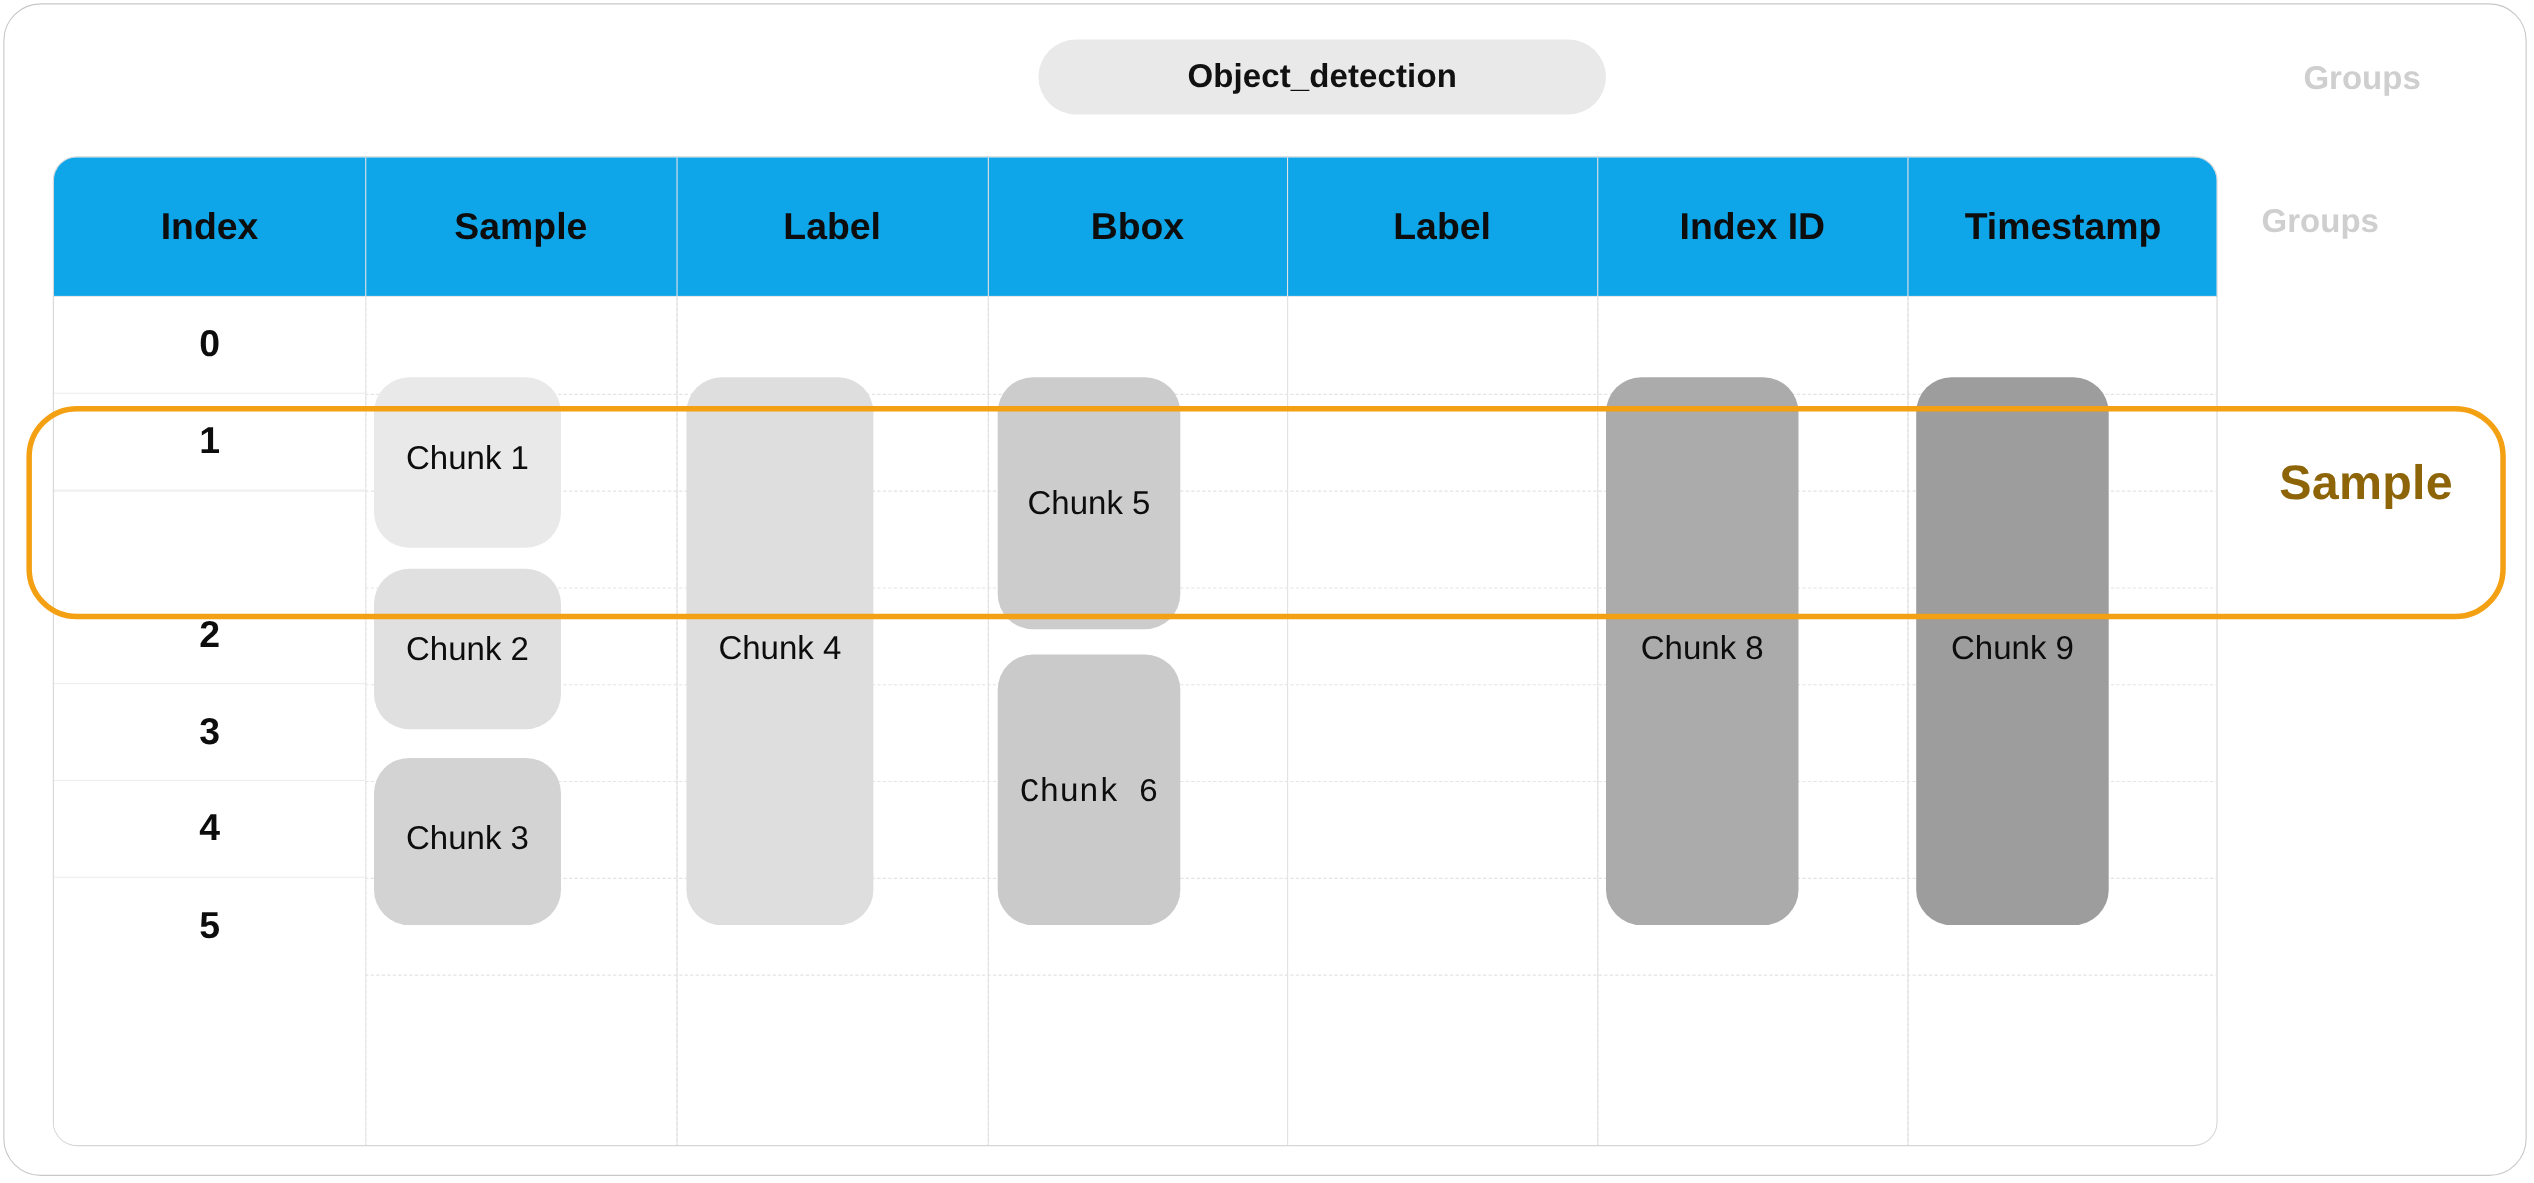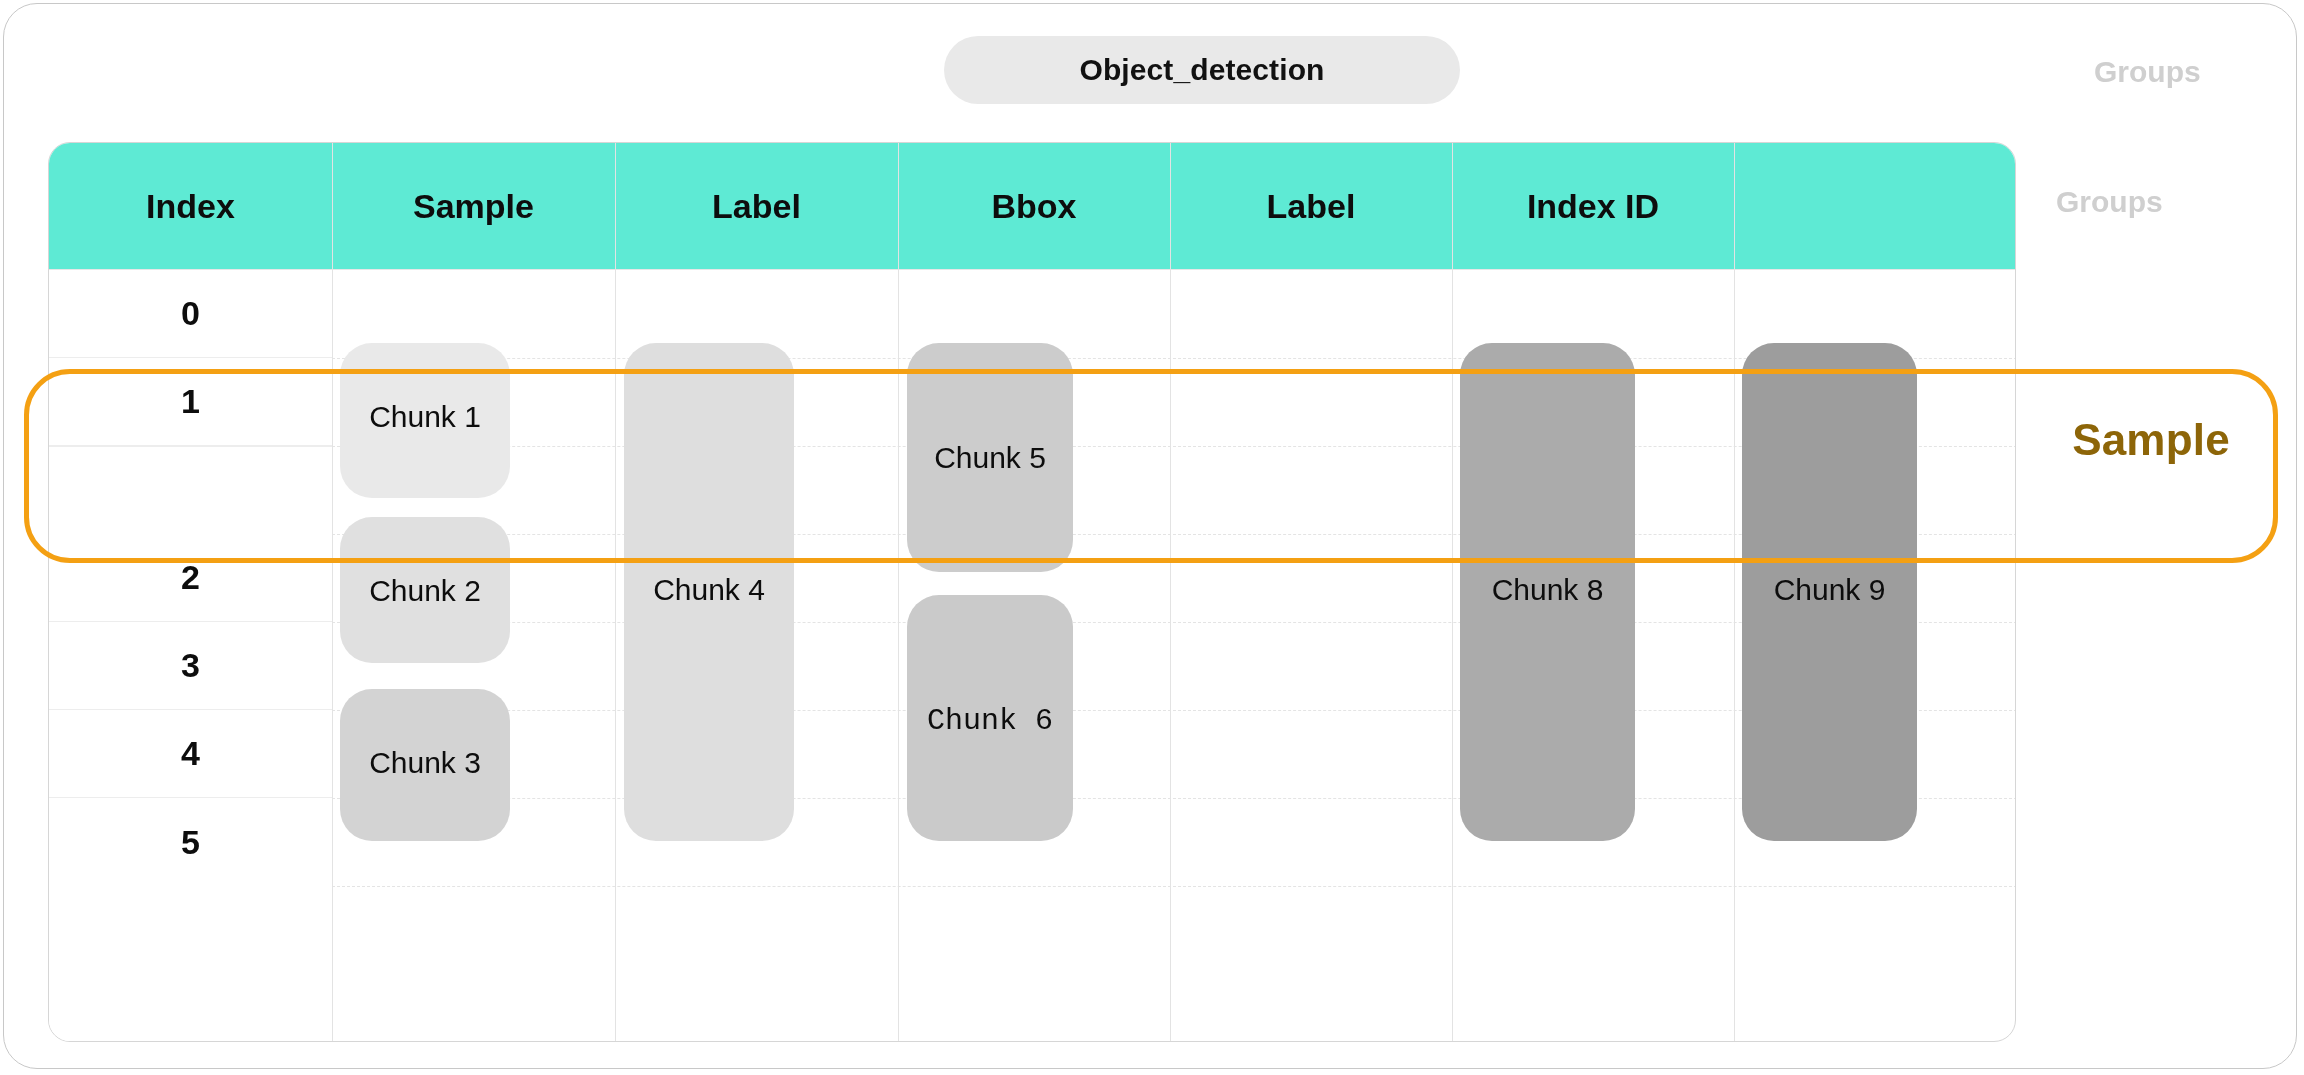--- a/index.html
+++ b/index.html
@@ -267,27 +267,28 @@
       <div class="idx-cell" style="top:440px">
           <span>4</span>
         </div>
       <div class="idx-cell last" style="top:528px">
           <span>5</span>
         </div>
       <div style="position:absolute;left:0;top:176px;width:283px;height:1px;background:#ededed;"></div>
       <div style="position:absolute;left:0;top:0;width:1px;height:773px;background:transparent;"></div>
     </div>
 
-    <div class="header-row" style="background:#5eead4;">
+    <div class="header-row" style="background:#0ea5e9;">
       <div class="col-head" style="left:0px;width:283px">Index</div>
       <div class="col-head" style="left:283px;width:283px">Sample</div>
       <div class="col-head" style="left:566px;width:283px">Label</div>
       <div class="col-head" style="left:849px;width:272px">Bbox</div>
       <div class="col-head" style="left:1121px;width:282px">Label</div>
       <div class="col-head" style="left:1403px;width:282px">Index ID</div>
+      <div class="col-head" style="left:1685px;width:283px">Timestamp</div>
 
       <div class="col-sep" style="left:283px;height:127px"></div>
       <div class="col-sep" style="left:566px;height:127px"></div>
       <div class="col-sep" style="left:849px;height:127px"></div>
       <div class="col-sep" style="left:1121px;height:127px"></div>
       <div class="col-sep" style="left:1403px;height:127px"></div>
       <div class="col-sep" style="left:1685px;height:127px"></div>
     </div>
 
   </div>

